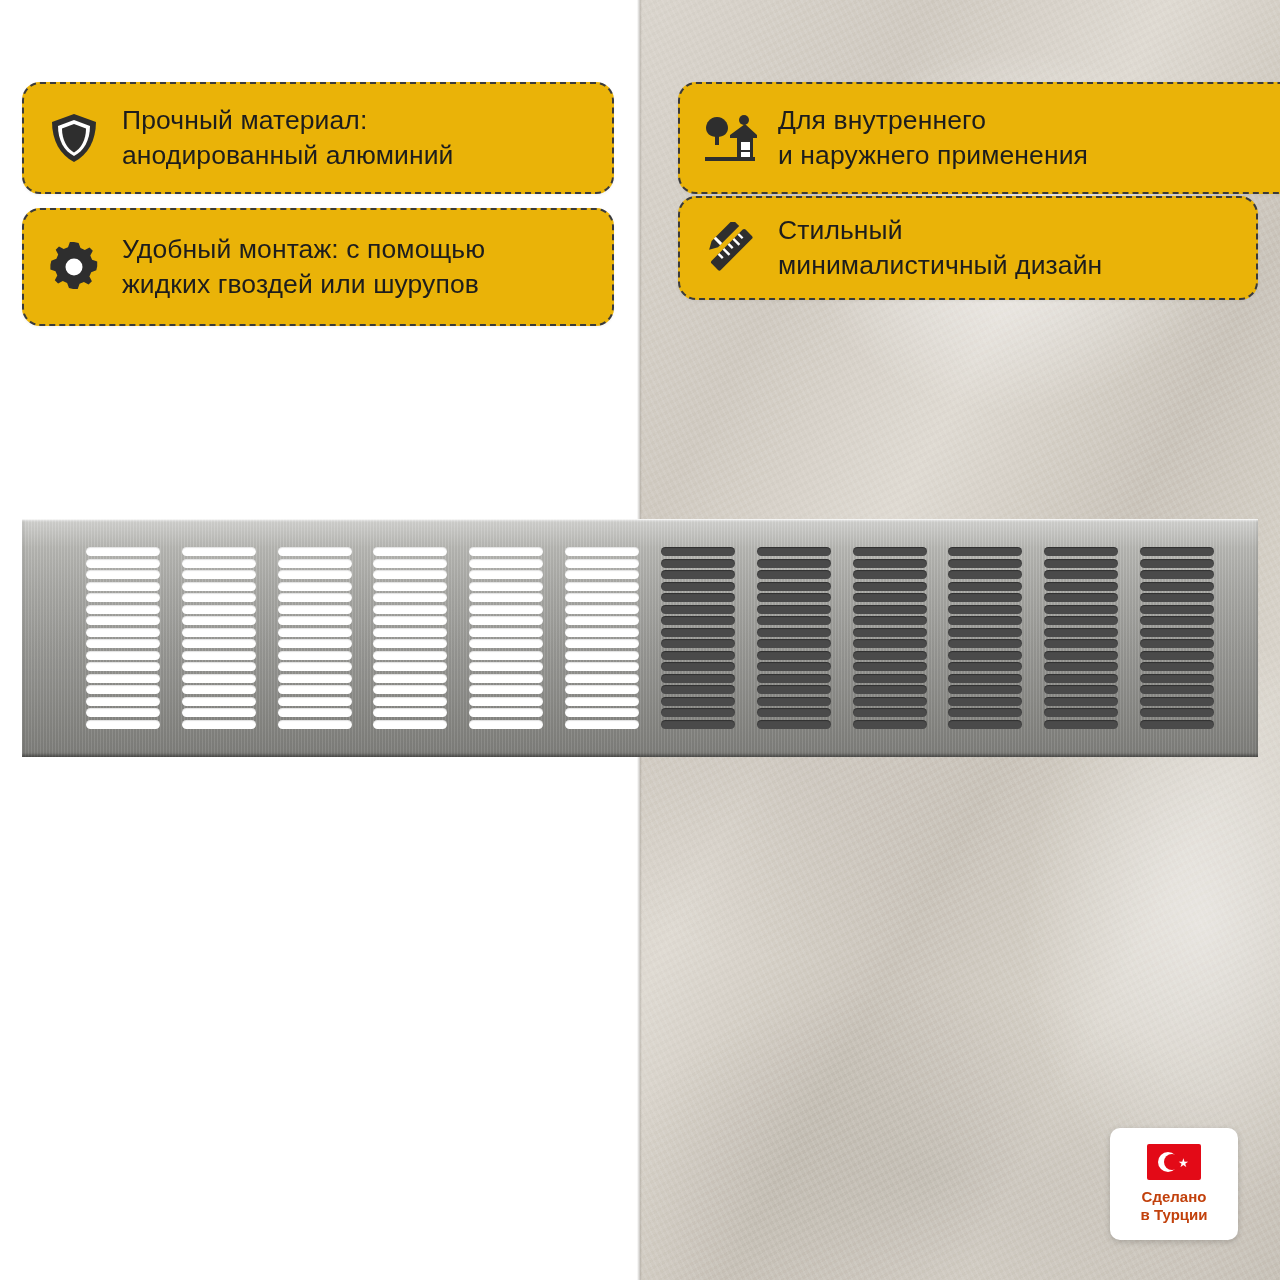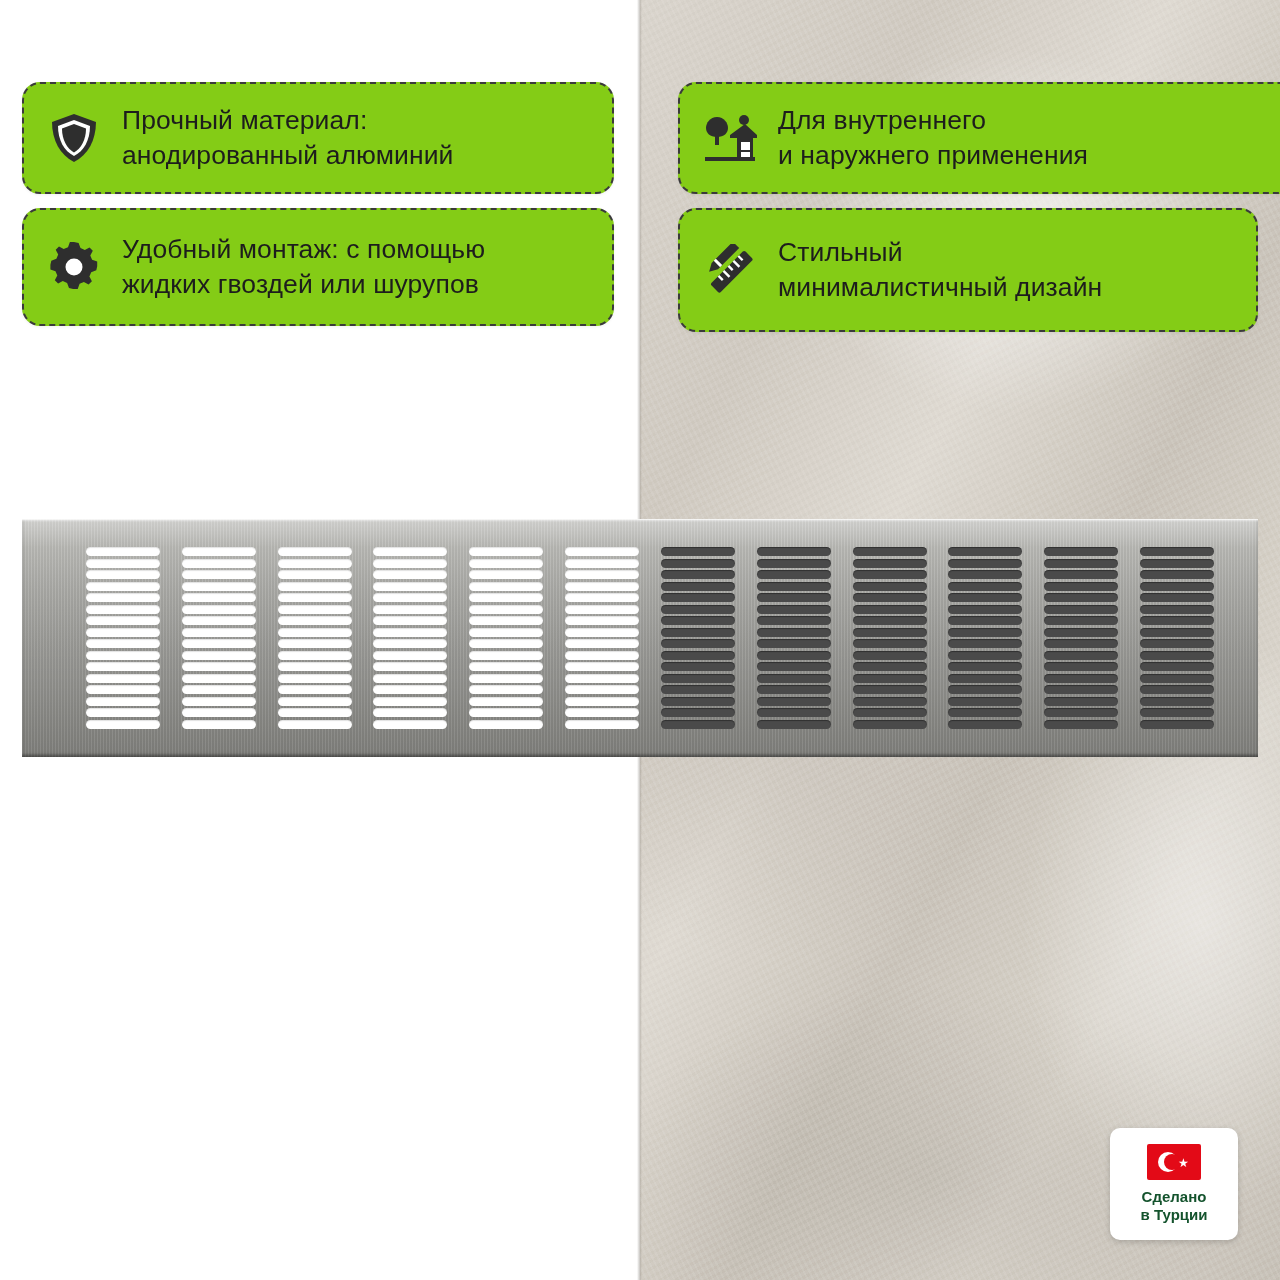--- a/index.html
+++ b/index.html
@@ -50,21 +50,21 @@
     position: absolute;
     left: 637px; top: 0;
     width: 5px; height: 1280px;
     background: linear-gradient(90deg, rgba(0,0,0,0.0), rgba(120,114,105,0.35), rgba(0,0,0,0.0));
   }
 
   
   .feature-card {
     position: absolute;
     box-sizing: border-box;
-    background: #84cc16;
+    background: #eab308;
     border: 2px dashed #3a3a3a;
     border-radius: 18px;
     display: flex;
     align-items: center;
     padding: 0 20px 0 22px;
     gap: 20px;
     box-shadow: 0 1px 3px rgba(0,0,0,0.06);
   }
   .feature-card .icon {
     flex: 0 0 auto;
@@ -79,21 +79,21 @@
     font-size: 26.5px;
     line-height: 1.33;
     color: #1d1d1d;
     letter-spacing: .1px;
     white-space: pre-line;
   }
 
   #card-material  { left: 22px;  top: 82px;  width: 592px; height: 112px; }
   #card-mounting  { left: 22px;  top: 208px; width: 592px; height: 118px; }
   #card-usage     { left: 678px; top: 82px;  width: 689px; height: 112px; }
-  #card-design    { left: 678px; top: 208px; width: 580px; height: 124px; }
+  #card-design    { left: 678px; top: 196px; width: 580px; height: 104px; }
 
   
   #grille {
     position: absolute;
     left: 22px;
     top: 519px;
     width: 1236px;
     height: 238px;
     background:
       linear-gradient(180deg, rgba(255,255,255,0.35) 0%, rgba(255,255,255,0.05) 12%, rgba(0,0,0,0.05) 55%, rgba(0,0,0,0.12) 100%),
@@ -180,21 +180,21 @@
   .tr-flag .star {
     position: absolute;
     left: 31px; top: 13px;
     color: #ffffff;
     font-size: 12px;
     line-height: 12px;
   }
   #made-in-badge .badge-text {
     font-size: 15px;
     font-weight: bold;
-    color: #14532d;
+    color: #c2410c;
     text-align: center;
     line-height: 1.22;
     white-space: pre-line;
   }
 </style>
 </head>
 <body>
 
 <div id="page">
 

